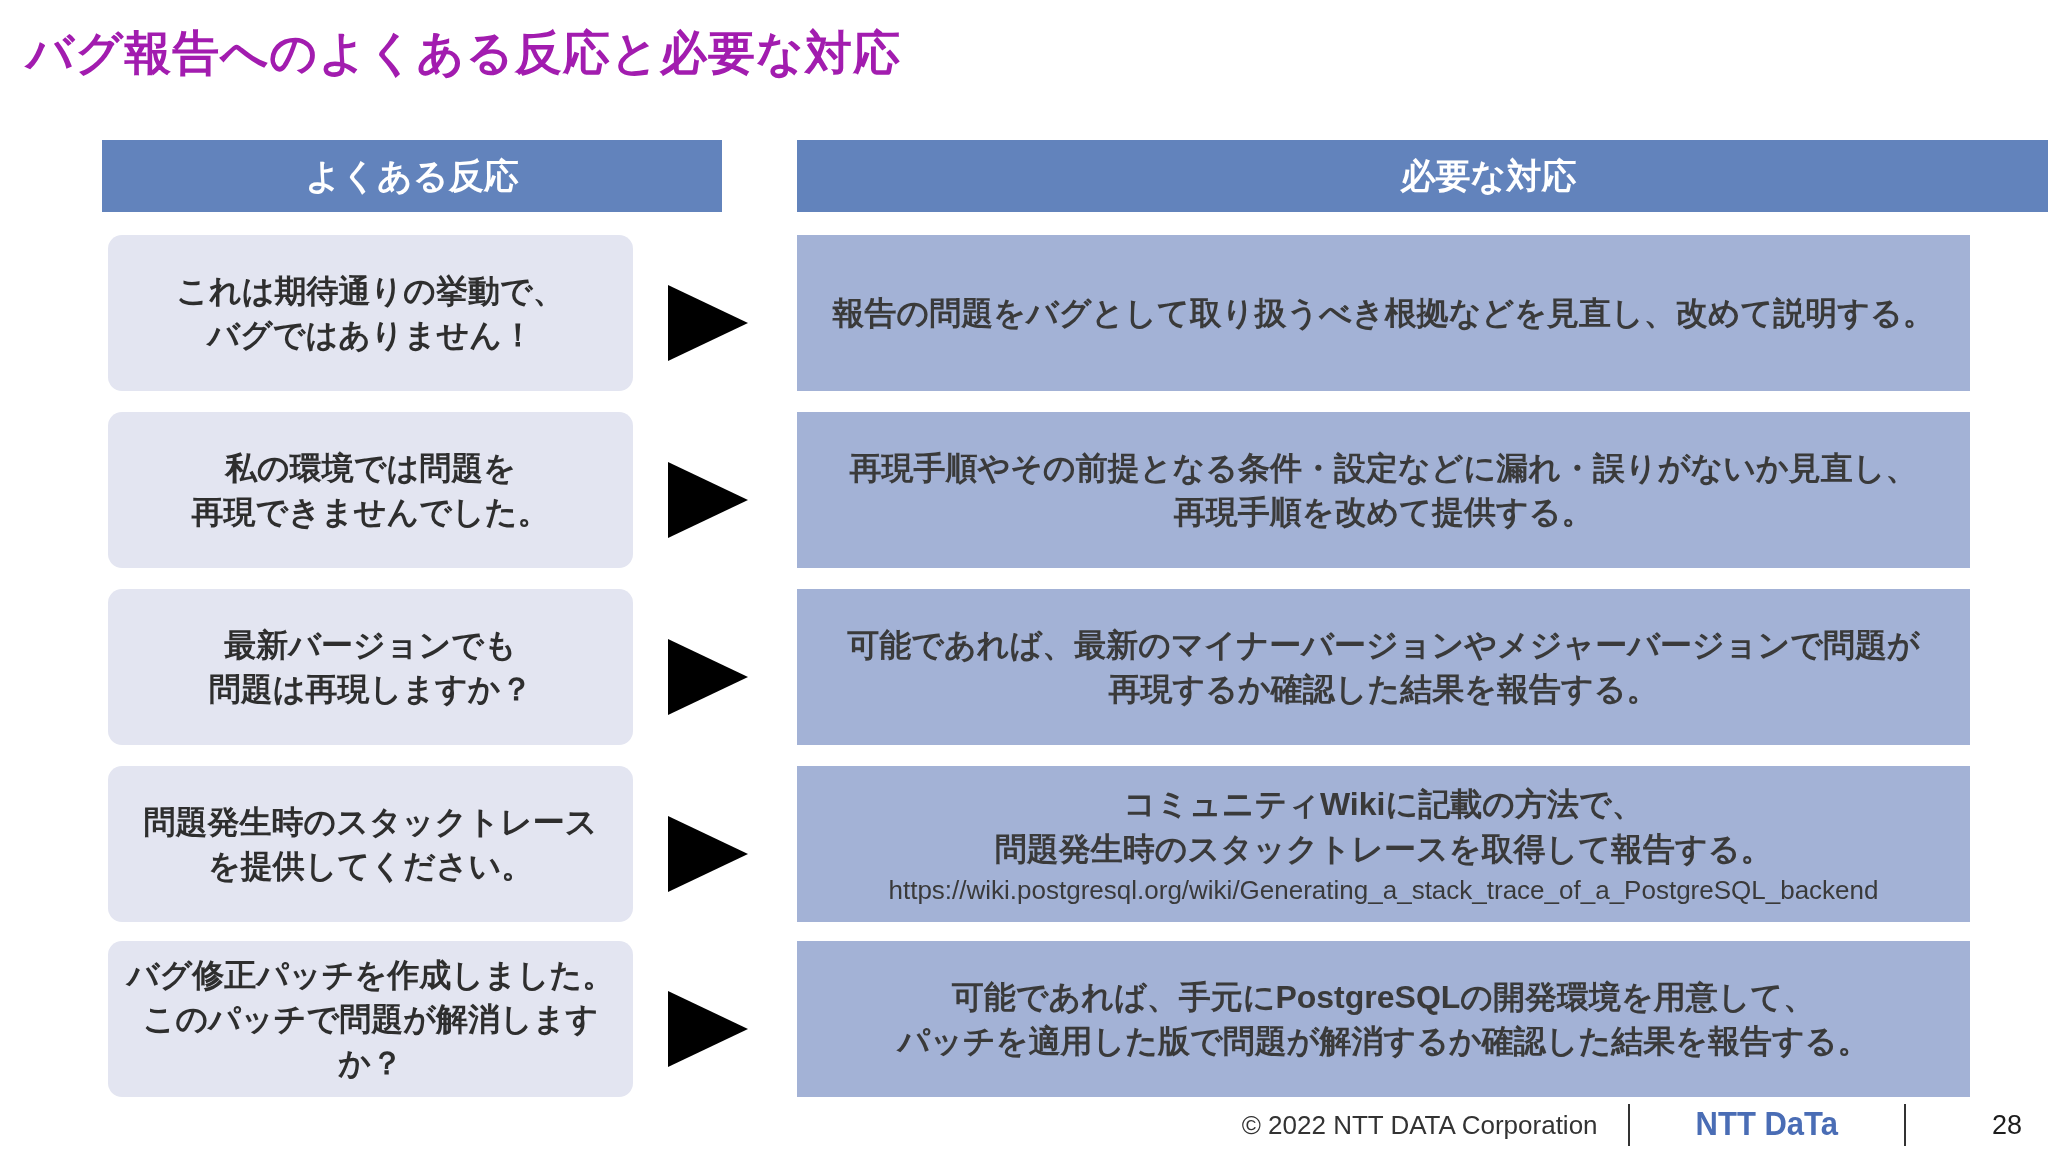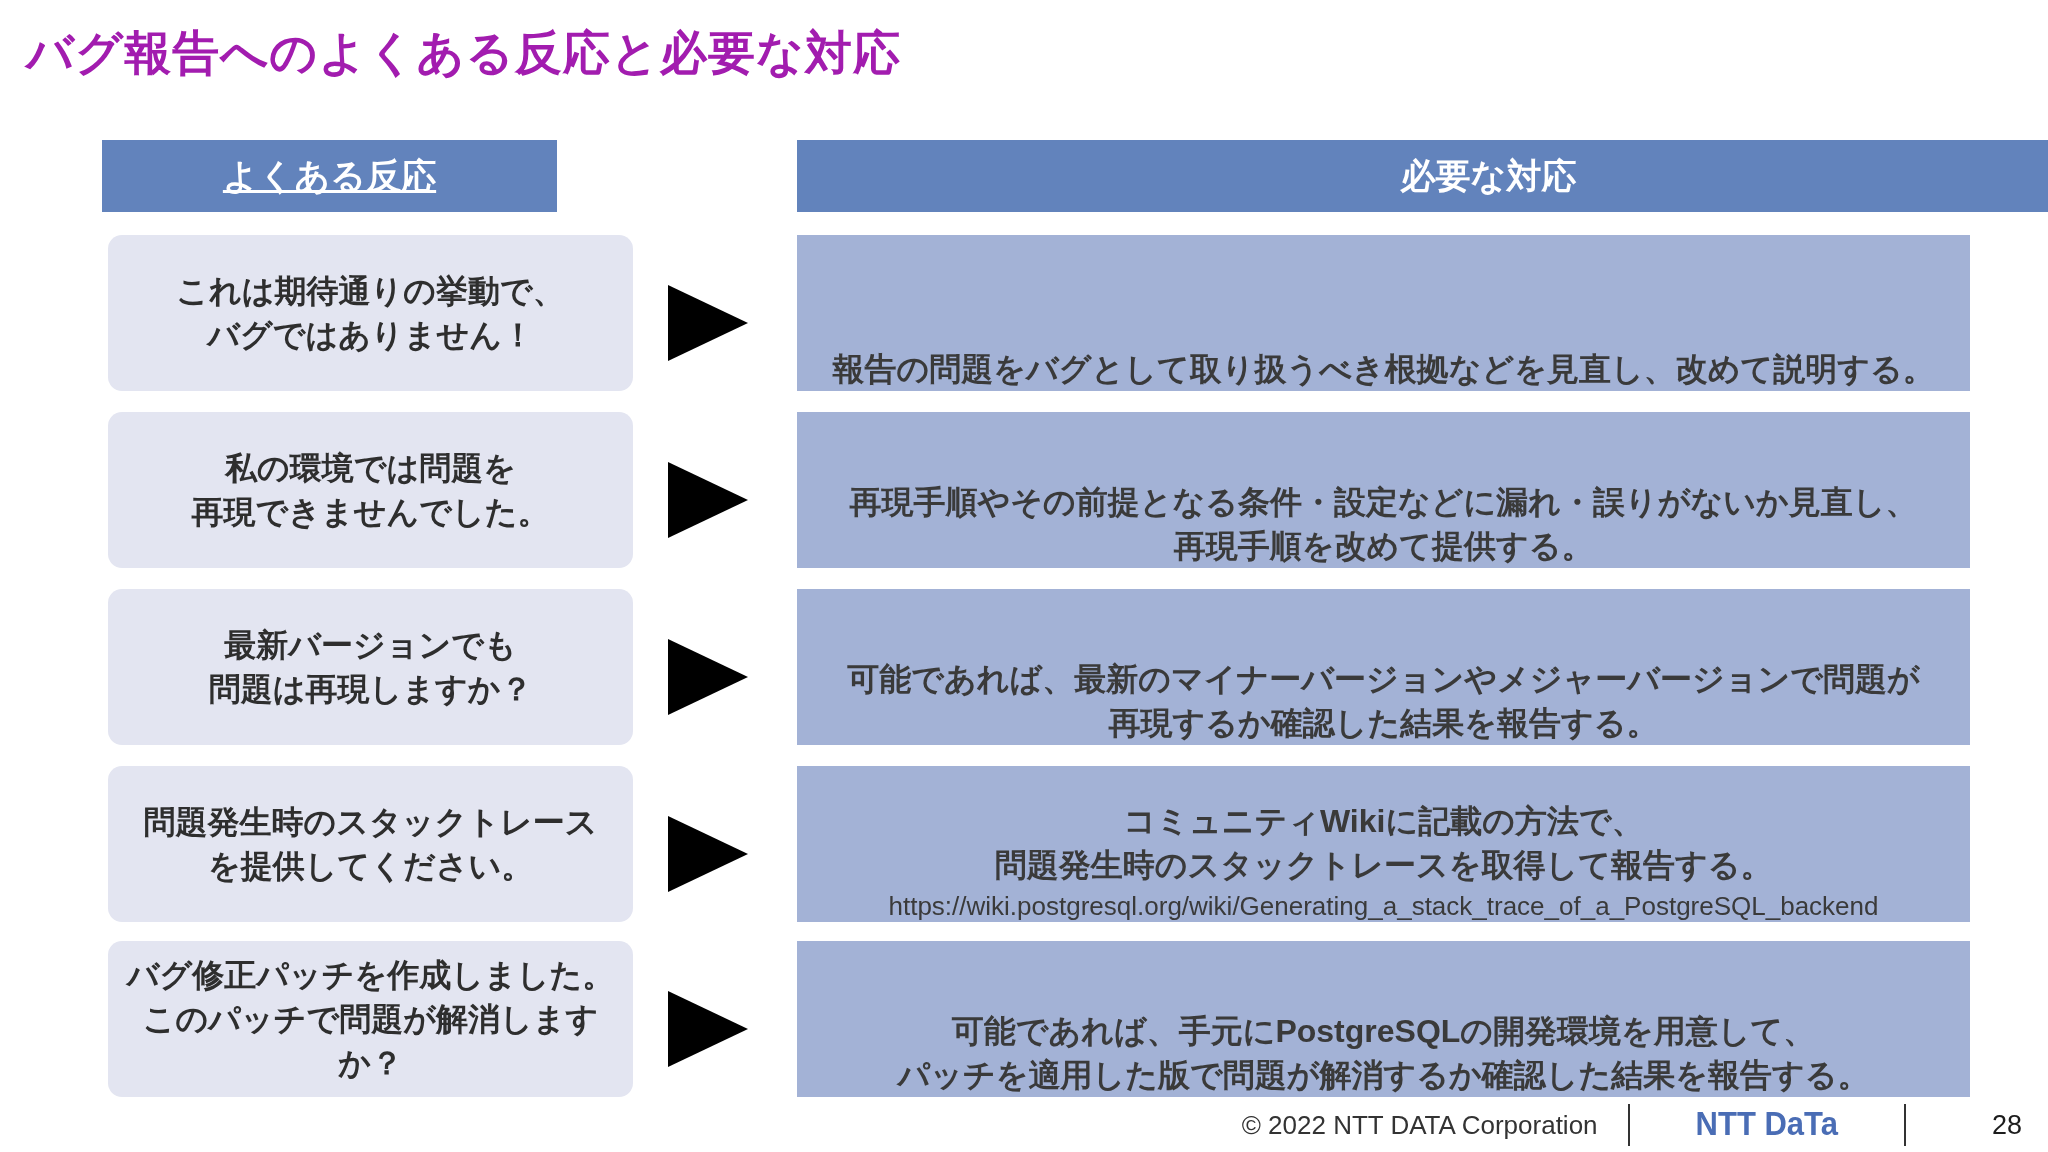--- a/index.html
+++ b/index.html
@@ -14,30 +14,30 @@
     position:absolute; left:26px; top:22px;
     font-size:47px; font-weight:bold; color:#a21caf;
     letter-spacing:1px;
   }
   .col-header {
     position:absolute; top:140px; height:72px;
     background:var(--header-bg,#6283BC);
     color:#ffffff; font-size:35px; font-weight:bold;
     display:flex; align-items:center; justify-content:center;
   }
-  .col-header.left  { left:102px; width:455px;text-decoration:underline; }
+  .col-header.left  { left:102px; width:620px; }
   .col-header.right { left:797px; width:1383px; }
   .cell {
     position:absolute; height:156px;
     display:flex; flex-direction:column;
     align-items:center; justify-content:center;
     text-align:center;
   }
   .cell.reaction { left:108px; width:525px; background:var(--reaction-bg,#E3E5F1);border-radius:14px; }
-  .cell.response { left:797px; width:1173px; background:var(--response-bg,#A3B2D6);justify-content:flex-end; }
+  .cell.response { left:797px; width:1173px; background:var(--response-bg,#A3B2D6); }
   .cell-text {
     font-size:32px; font-weight:bold; line-height:1.38;
     white-space:pre-line; color:#2e2e2e; padding:0 8px;
   }
   .cell.response .cell-text { color:#3a3a3a; }
   .link-text {
     font-size:26px; font-weight:normal; color:#3a3a3a;
     margin-top:4px; white-space:nowrap;
   }
   .arrow {

